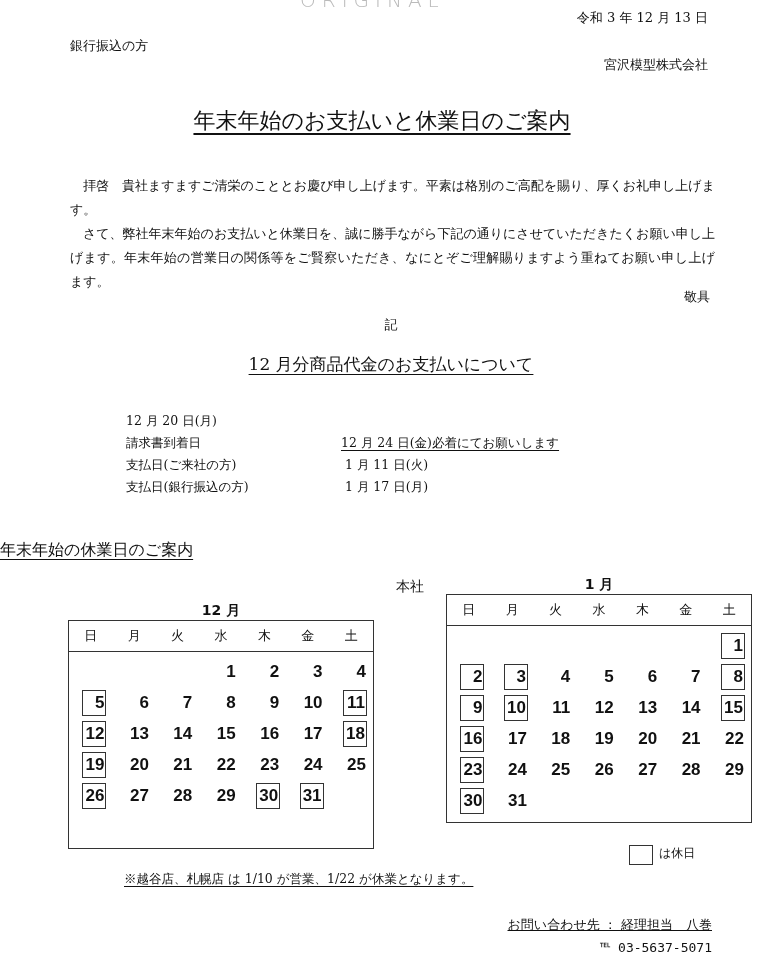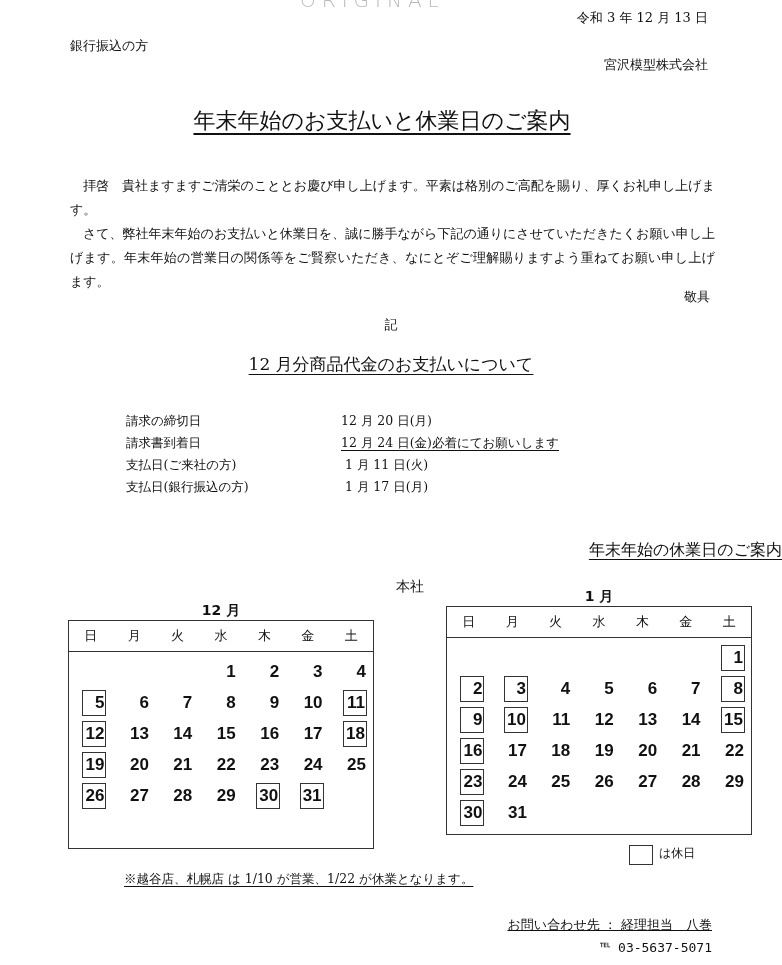--- a/index.html
+++ b/index.html
@@ -16,36 +16,36 @@
   .body { left:70px; width:645px; top:174px; font-size:13px; line-height:24px; text-align:justify; }
   .body p { margin:0; text-indent:1em; }
   .closing { right:72px; top:288px; font-size:13px; }
   .ki { left:0; width:782px; top:316px; text-align:center; font-size:13px; }
   .sub1 { left:0; width:782px; top:353px; text-align:center; }
   .sub1 span { font-size:17px; text-decoration:underline; text-underline-offset:4px;margin-top:44px; }
   .pay { left:126px; top:410px; font-size:12.5px; }
   .pay .row { display:flex; height:22px; align-items:center; }
   .pay .lbl { width:215px; }
   .pay .val.ul { text-decoration:underline; text-underline-offset:3px; }
-  .sub2 { left:0; width:782px; top:540px; text-align:right; }
+  .sub2 { left:0; width:782px; top:540px; text-align:left; }
   .sub2 span { font-size:16px; text-decoration:underline; text-underline-offset:4px; }
   .honsha { left:0; width:782px; top:578px; text-align:center; font-size:14px;padding-left:19px; }
   .cal-title { font-family:"DejaVu Sans", sans-serif; font-weight:bold; font-size:14px; text-align:center; }
   .cal { position:absolute; width:306px; }
   .cal-box { border:1.5px solid #333; }
   .cal-head { display:grid; grid-template-columns:repeat(7, 1fr); height:30px; align-items:center;
               border-bottom:1.5px solid #333; font-family:"DejaVu Sans", sans-serif; font-size:13px; }
   .cal-head div { text-align:center; }
   .cal-body { display:grid; grid-template-columns:repeat(7, 1fr); padding:4px 0 6px 0; }
   .cell { height:31px; display:flex; align-items:center; justify-content:flex-end; padding-right:6px;
           font-family:"Liberation Sans", "DejaVu Sans", sans-serif; font-weight:bold; font-size:17px; }
   .cell span { display:inline-block; min-width:20px; text-align:right; padding:0 1px; line-height:24px; }
   .cell.hol span { border:1px solid #333; }
   .dec { left:68px; top:602px; }
-  .jan { left:417px; top:588px;padding-left:29px; }
+  .jan { left:417px; top:576px;padding-left:29px; }
   .legend { left:629px; top:845px; display:flex; align-items:flex-start; font-size:12px; }
   .legend .box { width:22px; height:18px; border:1px solid #333; margin-right:6px; }
   .note { left:124px; top:871px; font-size:12.5px; text-decoration:underline; text-underline-offset:3px; }
   .contact { right:70px; top:916px; font-size:13px;text-decoration:underline; }
   .tel { right:70px; top:938px; font-size:13px; font-family:"DejaVu Sans Mono", monospace; }
 </style>
 </head>
 <body>
 
 <div class="abs stamp">ORIGINAL</div>
@@ -64,21 +64,20 @@
 </div>
 <div class="abs closing">敬具</div>
 <div class="abs ki">記</div>
 
 <div class="abs sub1">
   <span>12 月分商品代金のお支払いについて</span>
 </div>
 
 <div class="abs pay">
   <div class="row">
-    <div class="lbl">請求の締切日</div>
     <div class="val">12 月 20 日(月)</div>
   </div>
   <div class="row">
     <div class="lbl">請求書到着日</div>
     <div class="val ul">12 月 24 日(金)必着にてお願いします</div>
   </div>
   <div class="row">
     <div class="lbl">支払日(ご来社の方)</div>
     <div class="val" style="white-space:pre"> 1 月 11 日(火)</div>
   </div>

